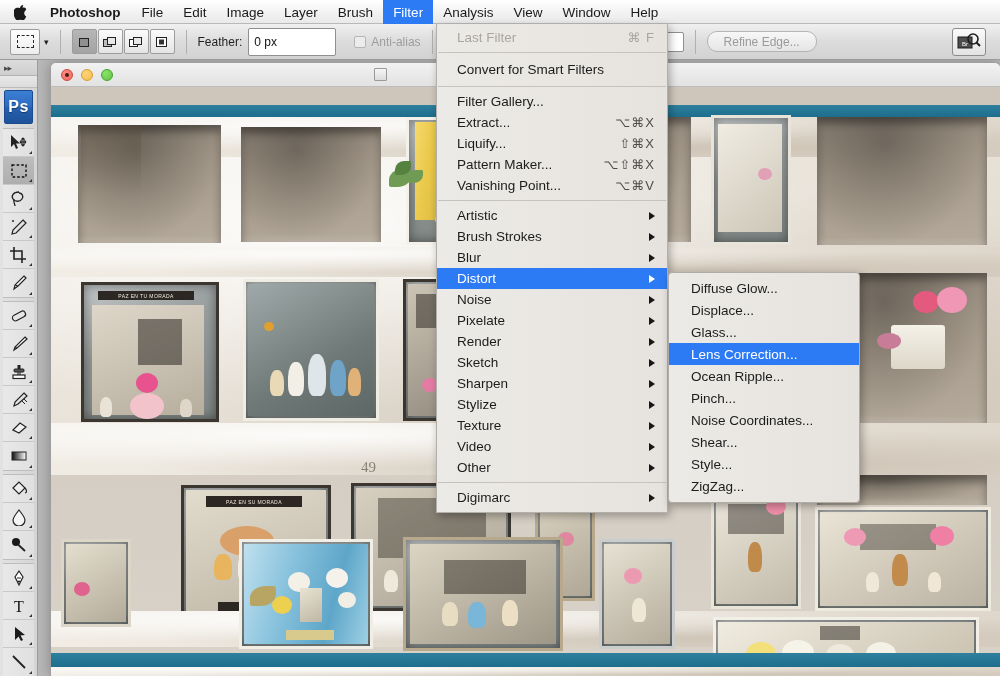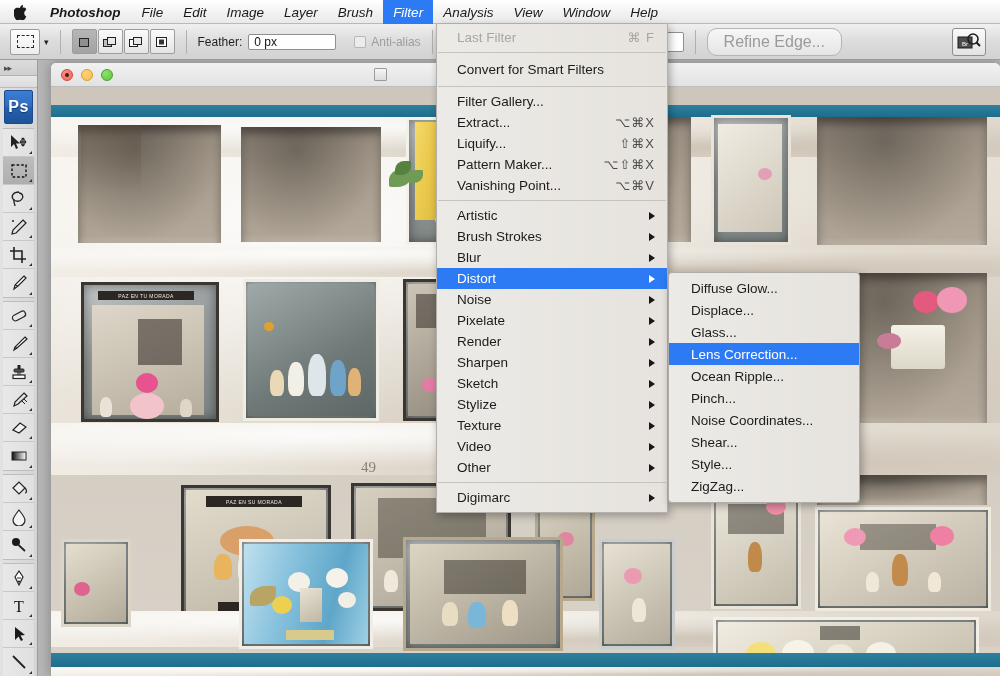--- a/index.html
+++ b/index.html
@@ -14,21 +14,21 @@
   
   #menubar{
     position:absolute; left:0; top:0; width:1000px; height:24px;
     background:linear-gradient(to bottom,#ffffff 0%,#f2f2f2 55%,#e9e9e9 100%);
     border-bottom:1px solid #b9b9b9;
     display:flex; align-items:stretch;
     z-index:60;
   }
   .mb-item{
     display:flex; align-items:center; padding:0 10px;
-    font-size:13.5px; color:#1a1a1a; height:24px; white-space:nowrap;font-style:italic;
+    font-size:13.5px; color:#1a1a1a; height:24px; white-space:nowrap;
   }
   .mb-item.apple{ padding:0 12px 0 14px; font-size:15px; }
   .mb-item.bold{ font-weight:bold; padding:0 11px; }
   .mb-item.active{ background:#2d7bf4; color:#fff; }
 
   
   #optionsbar{
     position:absolute; left:0; top:24px; width:1000px; height:36px;
     background:linear-gradient(to bottom,#f0f0f0 0%,#dcdcdc 50%,#d2d2d2 100%);
     border-bottom:1px solid #9a9a9a;
@@ -53,42 +53,42 @@
     width:25px;height:25px;
     background:linear-gradient(to bottom,#fbfbfb,#e4e4e4);
     border:1px solid #9d9d9d; border-radius:2px;
     display:flex;align-items:center;justify-content:center;
   }
   .sm-btn.on{ background:linear-gradient(to bottom,#b6b6b6,#a3a3a3); }
   .lbl{ font-size:12px; color:#1f1f1f; }
   .lbl.dim{ color:#9d9d9d; }
   .field{
     background:#fff;border:1px solid #8f8f8f;border-radius:2px;
-    height:16px; display:flex;align-items:center;padding:0 5px;
+    height:28px; display:flex;align-items:center;padding:0 5px;
     font-size:12px;color:#111;
   }
   .chk{
     width:12px;height:12px;border:1px solid #b5b5b5;background:#ececec;
     border-radius:2px;margin-right:5px;
   }
   .style-sel{
     background:#fff;border:1px solid #8f8f8f;border-radius:3px;
     height:20px;display:flex;align-items:center;padding:0 8px;
     font-size:12px;color:#111;min-width:86px;
   }
   .wh-field{
     background:#fff;border:1px solid #8f8f8f;border-radius:2px;
     height:20px;width:62px;
   }
   .refine-btn{
-    height:28px;padding:0 16px;border-radius:10px;
+    height:21px;padding:0 16px;border-radius:10px;
     background:linear-gradient(to bottom,#f7f7f7,#e5e5e5);
     border:1px solid #b4b4b4;
     display:flex;align-items:center;
-    font-size:16px;color:#9a9a9a;
+    font-size:12px;color:#9a9a9a;
   }
   .bridge-btn{
     width:34px;height:28px;margin-left:auto;margin-right:14px;
     background:linear-gradient(to bottom,#fafafa,#e3e3e3);
     border:1px solid #8c8c8c;border-radius:3px;
     display:flex;align-items:center;justify-content:center;
     position:relative;
   }
 
   
@@ -730,25 +730,25 @@
   </div>
   <div class="mi">
     <span>Pixelate</span>
     <span class="arrow"></span>
   </div>
   <div class="mi">
     <span>Render</span>
     <span class="arrow"></span>
   </div>
   <div class="mi">
+    <span>Sketch</span>
+    <span class="arrow"></span>
+  </div>
+  <div class="mi">
     <span>Sharpen</span>
-    <span class="arrow"></span>
-  </div>
-  <div class="mi">
-    <span>Sketch</span>
     <span class="arrow"></span>
   </div>
   <div class="mi">
     <span>Stylize</span>
     <span class="arrow"></span>
   </div>
   <div class="mi">
     <span>Texture</span>
     <span class="arrow"></span>
   </div>

